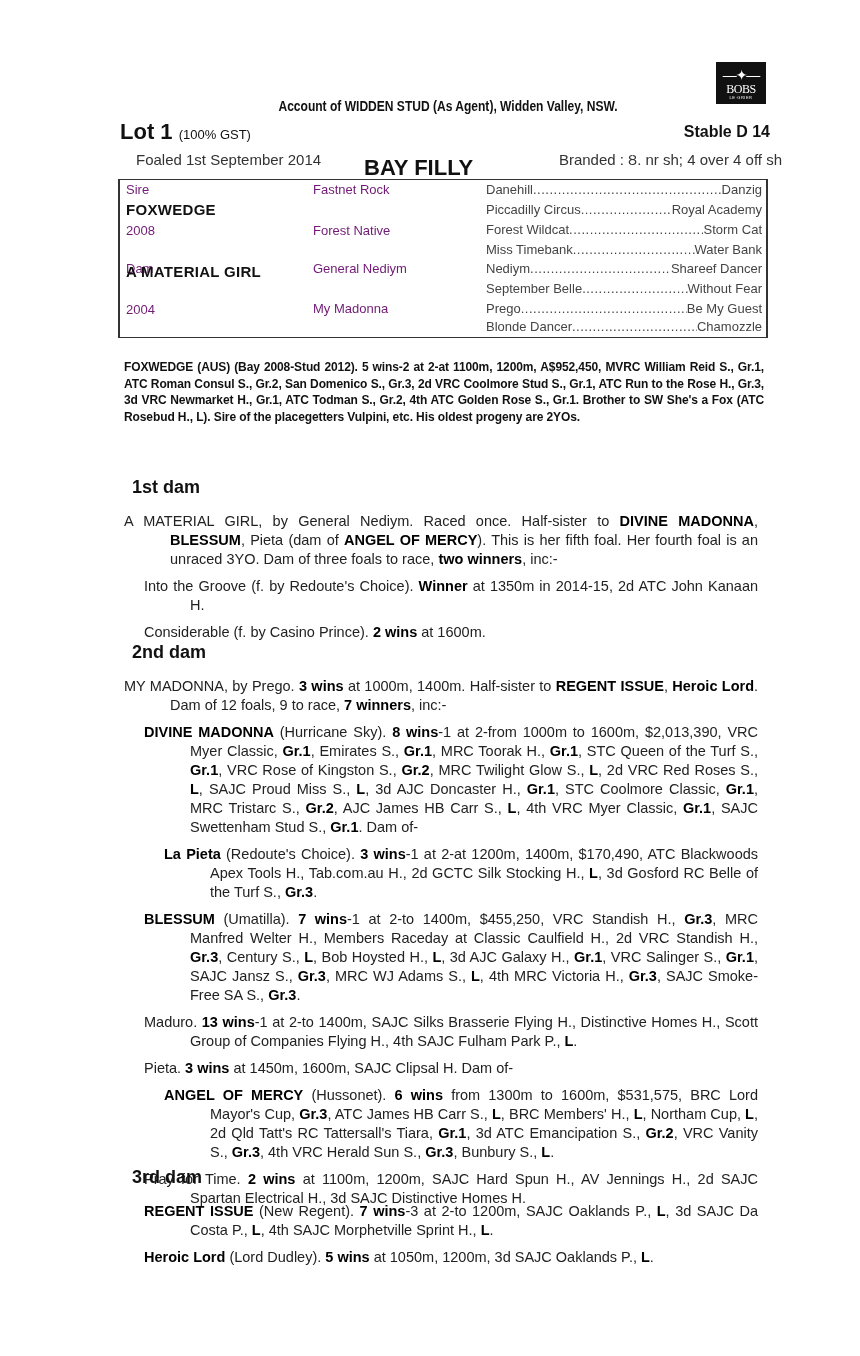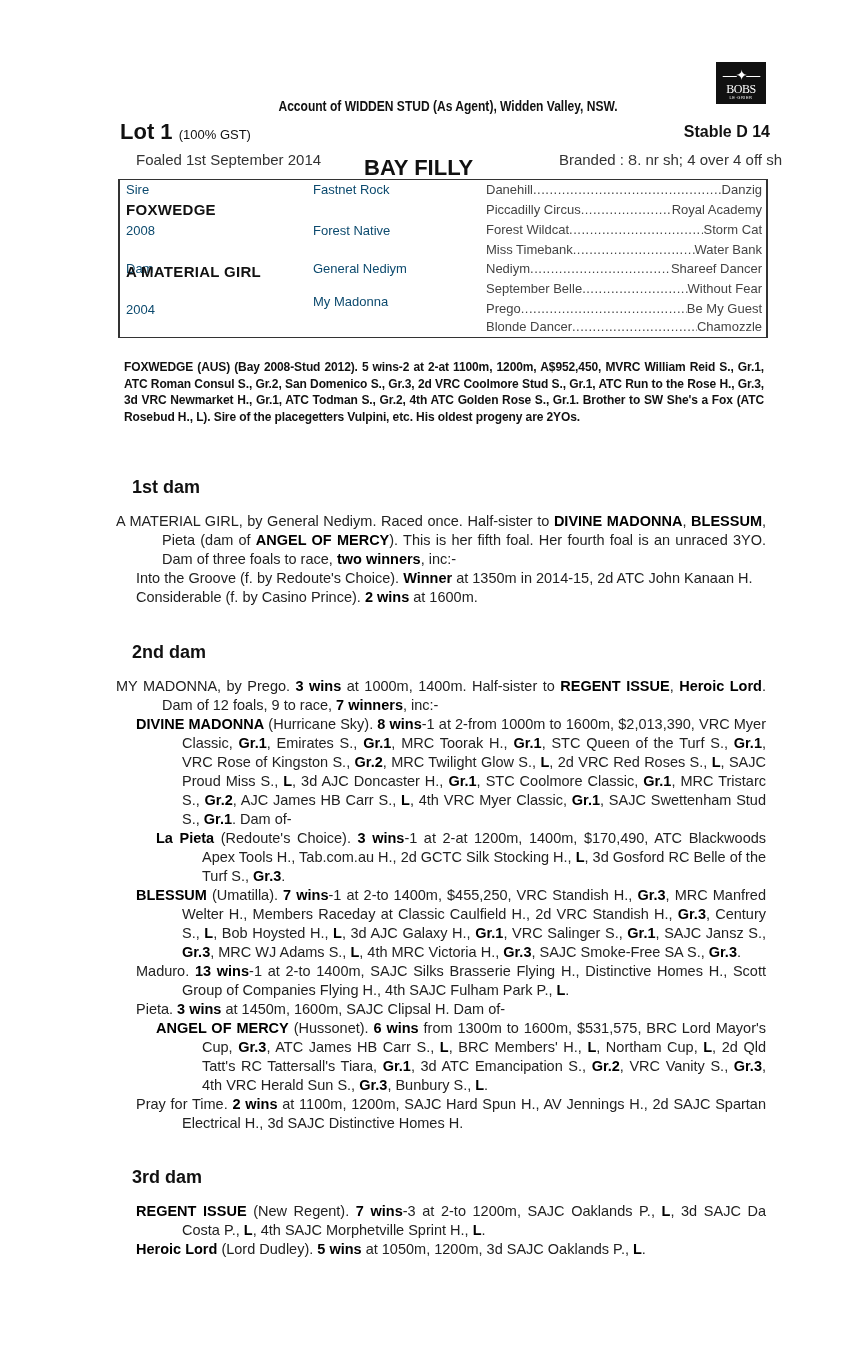--- a/index.html
+++ b/index.html
@@ -25,32 +25,32 @@
 
   .foalrow { position: absolute; left: 4px; top: 151px; width: 646px; height: 20px; font-size: 15px; color: #333; margin-left: 16px; }
   .foaled { position: absolute; left: 0; top: 0; }
   .branded { position: absolute; right: 0; top: 0; }
 
   .pedigree { position: absolute; left: 2px; top: 179px; width: 650px; height: 159px;
               border: 1px solid #333; border-left-width: 2px; border-right-width: 2px; box-sizing: border-box; }
   .ped-col1 { position: absolute; left: 6px; top: 0; width: 180px; }
   .ped-col2 { position: absolute; left: 193px; top: 0; width: 150px; }
   .ped-col3 { position: absolute; left: 366px; top: 0; width: 276px; }
-  .ped-line { position: absolute; left: 0; font-size: 13px; color: #0c4a6e; white-space: nowrap; }
+  .ped-line { position: absolute; left: 0; font-size: 13px; color: #701a75; white-space: nowrap; }
   .ped-name { position: absolute; left: 0; font-size: 15px; font-weight: 900; color: #111; letter-spacing: 0.3px; }
   .anc { position: absolute; left: 0; width: 276px; font-size: 13px; color: #444; display: flex; white-space: nowrap; }
   .anc .dots { flex: 1; overflow: hidden; }
   .anc .dots::before { content: "........................................................................................................"; letter-spacing: 0.5px; }
 
   .sirebio { position: absolute; left: 8px; top: 347px; width: 640px; font-weight: 900; font-size: 12px;
              line-height: 16.5px; text-align: justify; letter-spacing: -0.1px; }
 
   .section { position: absolute; left: 0; width: 650px; }
   .section h3 { margin: 16px; font-size: 18px; font-weight: 900; line-height: 18px; }
-  .para { font-size: 14.5px; line-height: 19px; color: #222; text-align: justify; margin: 0; }
+  .para { font-size: 14.5px; line-height: 19px; color: #222; text-align: justify; margin: 8px; }
   .para b { font-weight: 900; color: #000; }
   .lvl0 { padding-left: 46px; text-indent: -46px; }
   .lvl1 { padding-left: 66px; text-indent: -46px; }
   .lvl2 { padding-left: 86px; text-indent: -46px; }
 </style>
 </head>
 <body>
 
 <div class="logo">
   <div class="mark">—✦—</div>
@@ -81,21 +81,21 @@
       <div class="ped-name" style="top:21px">FOXWEDGE</div>
       <div class="ped-line" style="top:43px">2008</div>
       <div class="ped-line" style="top:81px">Dam</div>
       <div class="ped-name" style="top:83px">A MATERIAL GIRL</div>
       <div class="ped-line" style="top:122px">2004</div>
     </div>
     <div class="ped-col2">
       <div class="ped-line" style="top:2px">Fastnet Rock</div>
       <div class="ped-line" style="top:43px">Forest Native</div>
       <div class="ped-line" style="top:81px">General Nediym</div>
-      <div class="ped-line" style="top:114px">My Madonna</div>
+      <div class="ped-line" style="top:121px">My Madonna</div>
     </div>
     <div class="ped-col3">
       <div class="anc" style="top:2px">
           <span>Danehill</span>
           <span class="dots"></span>
           <span>Danzig</span>
         </div>
       <div class="anc" style="top:22px">
           <span>Piccadilly Circus</span>
           <span class="dots"></span>

